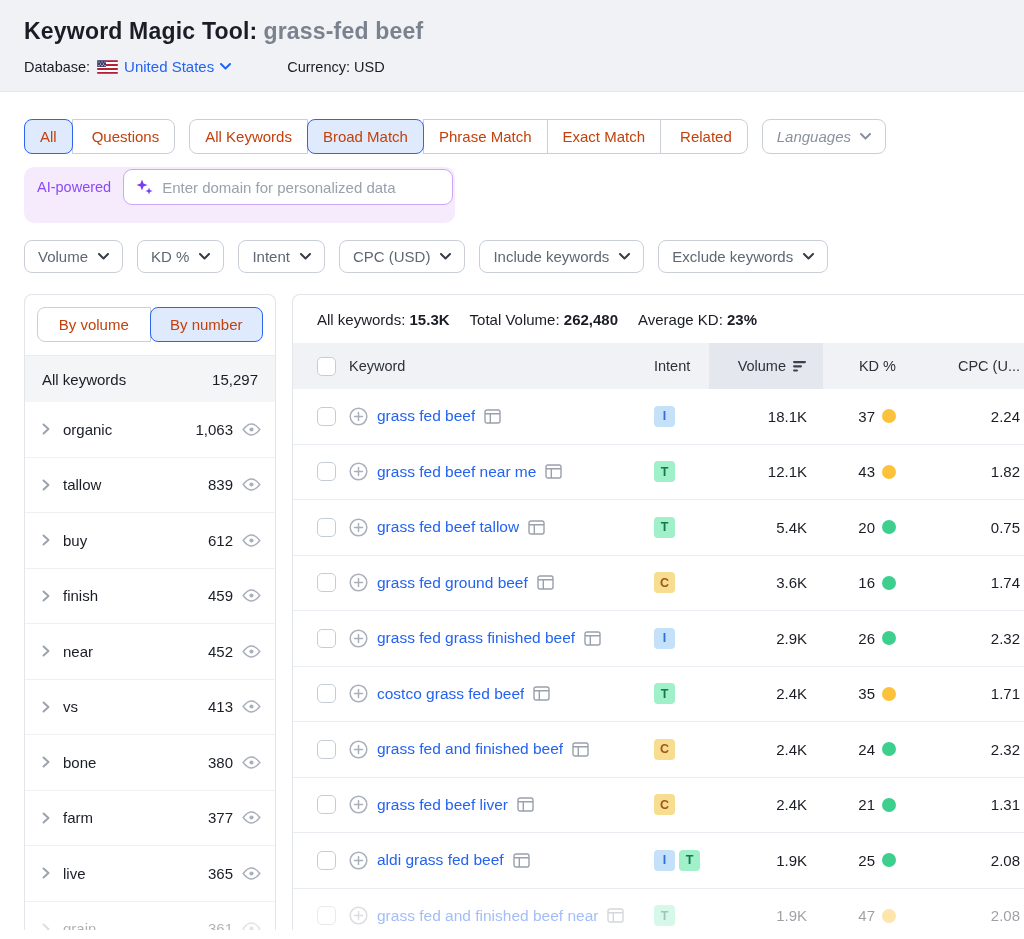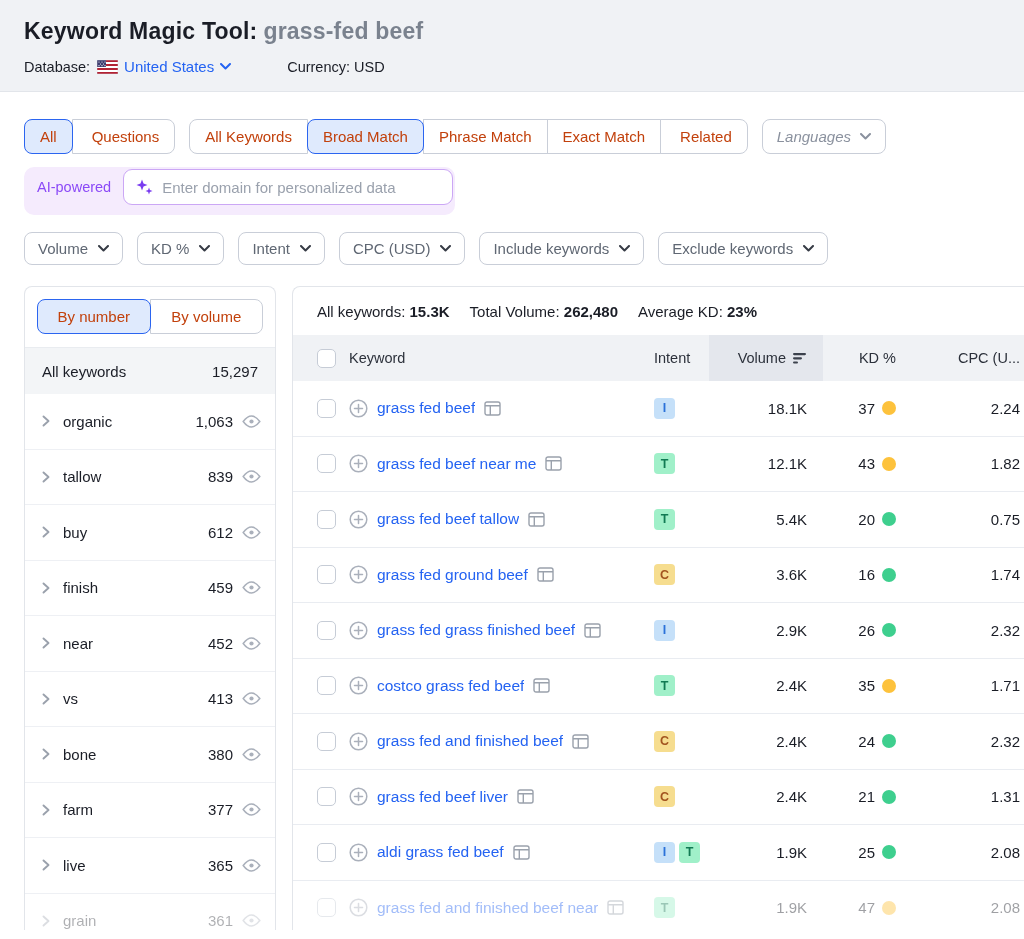--- a/index.html
+++ b/index.html
@@ -27,21 +27,21 @@
   .seg-item { border:1px solid #c9ced8; background:#fff; padding:8px 15px; font-size:15px;
     color:#c2410c; cursor:pointer; margin-left:-1px; position:relative; white-space:nowrap; }
   .seg-item:first-child { border-radius:8px 0 0 8px; margin-left:0; }
   .seg-item:last-child { border-radius:0 8px 8px 0;padding-left:19px; }
   .seg-item.selected { background:#dfeafd; border:1px solid #2b65f0; border-radius:8px; z-index:2; }
   .pill { display:inline-flex; align-items:center; gap:9px; border:1px solid #c9ced8; border-radius:8px;
     background:#fff; padding:8px 14px; font-size:15px; color:#8a919e; cursor:pointer;font-style:italic; }
   .pill .chev { color:#8a919e; }
 
   .ai-row { margin-top:13px; }
-  .ai-wrap { display:inline-flex; align-items:center; background:#f5ebfd; border-radius:10px; padding:2px 2px 10px 13px; }
+  .ai-wrap { display:inline-flex; align-items:center; background:#f5ebfd; border-radius:10px; padding:2px 2px 18px 13px; }
   .ai-badge { color:#8b49f7; font-size:14.5px; margin-right:12px; }
   .ai-input-wrap { position:relative; display:inline-flex; align-items:center; }
   .ai-input { width:330px; height:36px; border:1px solid #cba7f5; border-radius:9px; background:#fff;
     padding:0 12px 0 38px; font-size:15px; color:#1a1d26; outline:none;
     font-family:"Liberation Sans","DejaVu Sans",sans-serif; }
   .ai-input::placeholder { color:#9aa1ad; }
   .sparkle { position:absolute; left:12px; top:9px; line-height:0; }
 
   .filters-row { margin-top:17px; display:flex; gap:14px; }
   .filter-pill { display:inline-flex; align-items:center; gap:10px; border:1px solid #c9ced8; border-radius:8px;
@@ -216,22 +216,22 @@
           <span class="chev"><svg width="11" height="7" viewBox="0 0 11 7">
               <path d="M1 1l4.5 4.5L10 1" fill="none" stroke="currentColor" stroke-width="2" stroke-linecap="round" stroke-linejoin="round"></path>
             </svg></span>
         </button>
       </div>
 
     <div class="body-cols">
 
       <aside class="sidebar">
         <div class="seg side-toggle" id="side-toggle">
+            <button class="seg-item">By volume</button>
             <button class="seg-item selected">By number</button>
-            <button class="seg-item">By volume</button>
           </div>
         <div class="all-kw-row">
           <span>All keywords</span>
           <span>15,297</span>
         </div>
         <div class="group-list" id="group-list">
             <div class="group-item">
               <span class="chev-r"><svg width="8" height="12" viewBox="0 0 8 12">
                   <path d="M1.5 1.5L6.5 6l-5 4.5" fill="none" stroke="currentColor" stroke-width="1.9" stroke-linecap="round" stroke-linejoin="round"></path>
                 </svg></span>

